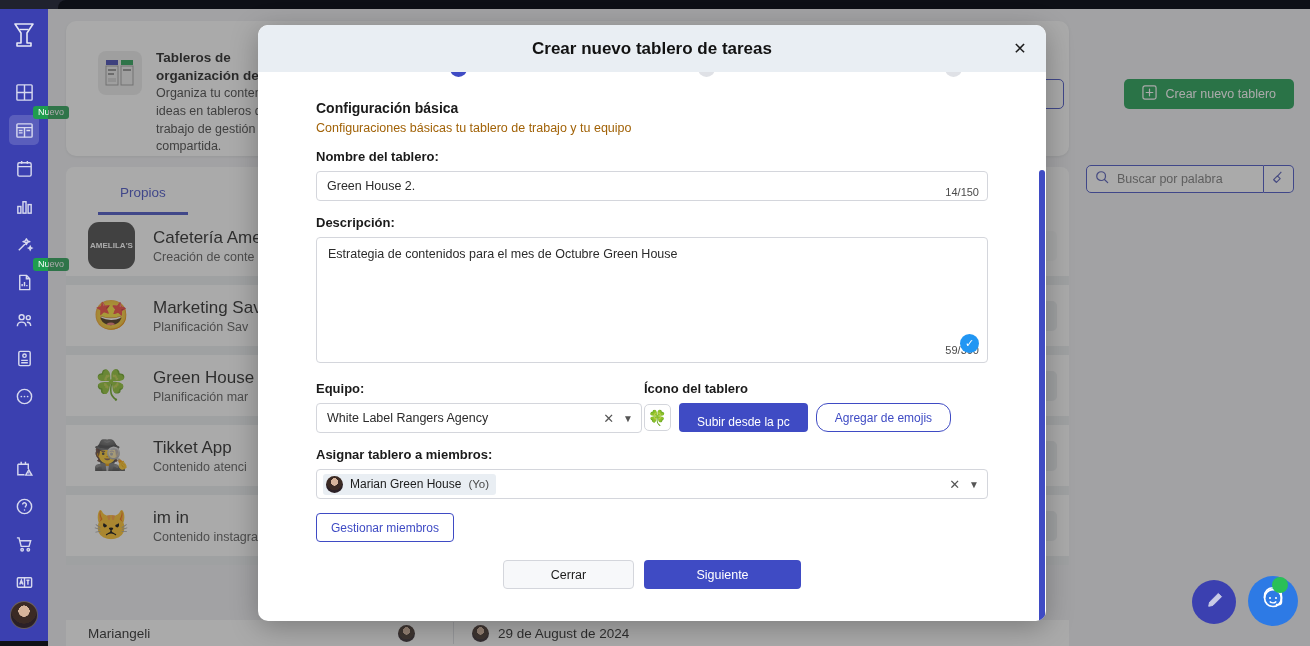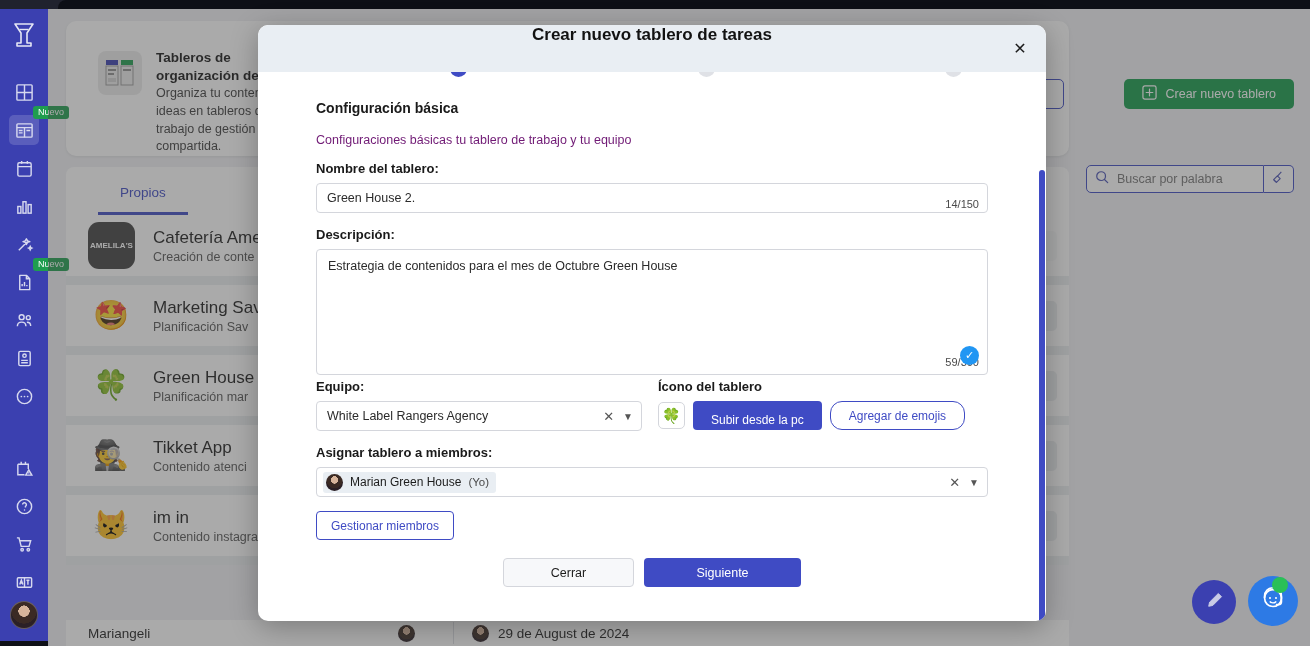--- a/index.html
+++ b/index.html
@@ -183,21 +183,21 @@
 
   
   .modal {
     position: absolute; left: 258px; top: 25px; width: 788px; height: 596px;
     background: #fff; border-radius: 10px; z-index: 60;
     box-shadow: 0 6px 28px rgba(0,0,0,.28);
     display: flex; flex-direction: column; overflow: hidden;
   }
   .modal-head {
     height: 47px; background: #e9eef3; flex: none;
-    display: flex; align-items: flex-start; justify-content: center;
+    display: flex; align-items: center; justify-content: center;
     position: relative; border-radius: 10px 10px 0 0;
   }
   .modal-title { font-size: 17px; font-weight: bold; color: #121212; }
   .modal-close {
     position: absolute; right: 16px; top: 13px; width: 20px; height: 20px;
     font-size: 16px; color: #1c1c1c; cursor: pointer;
     display: flex; align-items: center; justify-content: center;
   }
   .modal-body {
     flex: 1; position: relative; padding: 0 0 0 0; overflow: hidden;
@@ -212,21 +212,21 @@
   .stepper {
     height: 14px; position: relative; margin-bottom: 14px; overflow: hidden;
   }
   .step-dot {
     position: absolute; top: -12px; width: 17px; height: 17px;
     border-radius: 50%; background: #dfe1e6;
   }
   .step-dot.active { background: #3f4bc4; }
 
   .sec-title { font-size: 14px; font-weight: bold; color: #1a1a1a; }
-  .sec-sub { font-size: 12.5px; color: #701a75; margin-top: 17px; }
+  .sec-sub { font-size: 12.5px; color: #a16207; margin-top: 5px; }
 
   .field-label {
     font-size: 13px; font-weight: bold; color: #1a1a1a;
     margin: 14px 0 7px 0;
   }
   .txt-input {
     width: 100%; height: 30px; border: 1px solid #d4d6dc; border-radius: 4px;
     padding: 0 10px; font-size: 12.5px; color: #2b2b2b; background: #fff;
     font-family: "Liberation Sans", sans-serif; outline: none;
     position: relative;
@@ -244,21 +244,21 @@
     background: #fff;
   }
   .ta-check {
     position: absolute; right: 9px; bottom: 14px; width: 19px; height: 19px;
     border-radius: 50%; background: #2196f3;
     display: flex; align-items: center; justify-content: center;
     color: #fff; font-size: 11px; z-index: 2;
   }
   .ta-counter { position: absolute; right: 9px; bottom: 11px; font-size: 11px; color: #4a4a4a; }
 
-  .two-col { display: flex; gap: 16px; }
+  .two-col { display: flex; gap: 2px; margin-top: 14px; }
   .col-left { width: 326px; }
   .col-right { flex: 1; }
 
   .select {
     width: 100%; height: 30px; border: 1px solid #d4d6dc; border-radius: 4px;
     display: flex; align-items: center; padding: 0 8px 0 10px;
     font-size: 12.5px; color: #2b2b2b; background: #fff;
   }
   .select .val { flex: 1; }
   .sel-x { color: #555; font-size: 13px; margin-right: 9px; }

